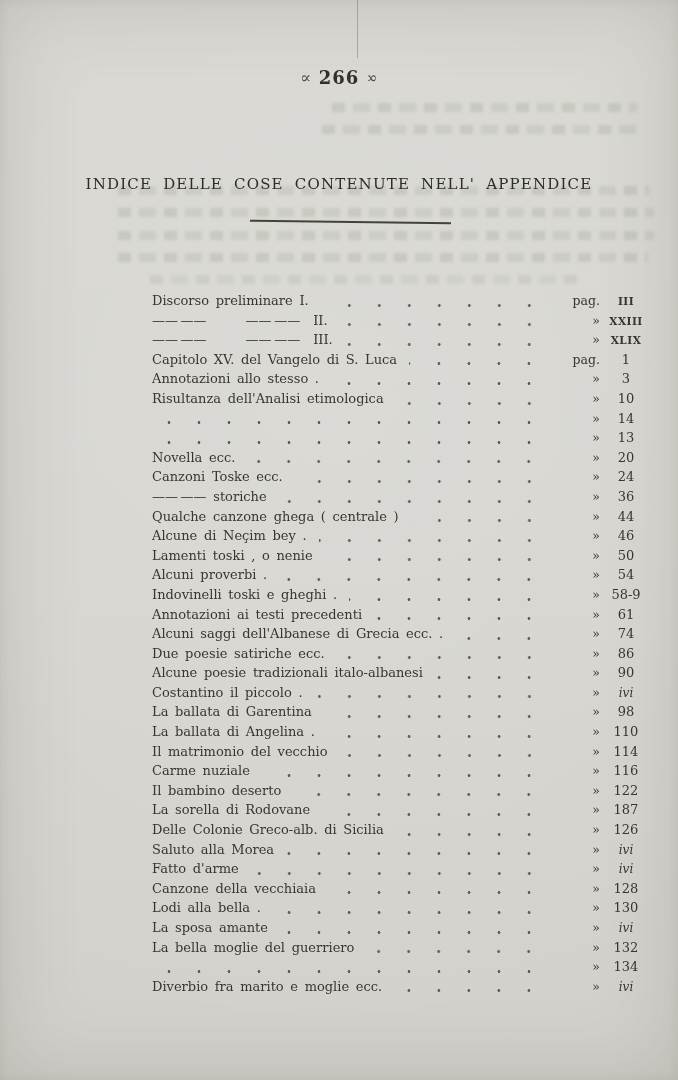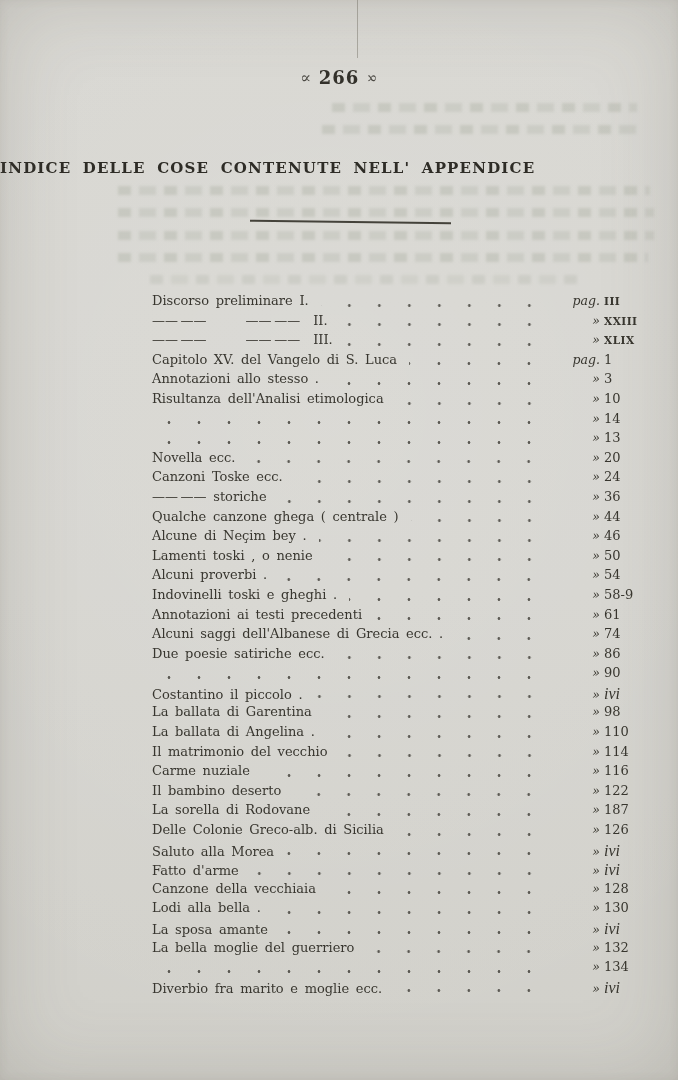--- a/index.html
+++ b/index.html
@@ -44,22 +44,22 @@
     letter-spacing:1px;color:#33312b;
   }
   .folio .orn{
     font-weight:normal;font-size:16px;opacity:.85;
     display:inline-block;position:relative;top:-1px;
   }
   .folio .orn.left{margin-right:7px;}
   .folio .orn.right{margin-left:7px;transform:scaleX(-1);}
 
   .page-title{
-    position:absolute;top:159px;left:0;right:0;margin:0;
-    font-size:15px;font-weight:bold;
+    position:absolute;top:159px;left:0;right:0;margin:16px;
+    text-align:center;font-size:15px;font-weight:normal;
     letter-spacing:1.2px;word-spacing:5px;color:#2e2c26;
   }
   .separator-rule{
     position:absolute;top:221px;left:250px;width:201px;height:2px;
     background:#44423a;transform:rotate(.7deg);border:none;margin:0;
   }
 
   .index-list{
     position:absolute;top:293px;left:104px;right:30px;margin-left:48px;
   }
@@ -68,24 +68,24 @@
     font-size:13px;word-spacing:2.5px;white-space:nowrap;
   }
   .t-pre,.t-post{white-space:pre;}
   .t-it{white-space:pre;}
   .leader{
     flex:1 1 auto;align-self:stretch;min-width:14px;margin:0 6px 0 12px;
     background-image:radial-gradient(circle, rgba(55,53,46,.78) 1.05px, rgba(55,53,46,0) 1.7px);
     background-size:30px 7px;background-repeat:repeat-x;
     background-position:right 2px bottom 4px;
   }
-  .ref{flex:none;width:48px;text-align:right;font-size:12.5px;padding-right:4px;font-style:italic;}
-  .pagenum{flex:none;width:44px;text-align:left;font-size:13px;}
+  .ref{flex:none;width:48px;text-align:right;font-size:12.5px;padding-right:4px;}
+  .pagenum{flex:none;width:44px;text-align:center;font-size:13px;}
   .pagenum.roman{font-size:10.5px;letter-spacing:.5px;font-weight:bold;}
-  .pagenum.ivi{font-style:italic;font-size:16px;font-family:Liberation Serif, serif;}
+  .pagenum.ivi{font-style:italic;font-size:12px;}
 </style>
 </head>
 <body>
 
 <div id="scan-page">
 
   <div class="fold-line"></div>
 
   <div class="ghost g1"></div>
   <div class="ghost g2"></div>
@@ -267,20 +267,21 @@
   <div class="row">
     <span class="t-pre">Due poesie satiriche ecc.</span>
         <span class="t-it"></span>
         <span class="t-post"></span>
     <span class="leader"></span>
     <span class="ref">»</span>
     <span class="pagenum">86</span>
   </div>
 
   <div class="row">
+    <span class="t-pre">Alcune poesie tradizionali italo-albanesi</span>
         <span class="t-it"></span>
         <span class="t-post"></span>
     <span class="leader"></span>
     <span class="ref">»</span>
     <span class="pagenum">90</span>
   </div>
 
   <div class="row">
     <span class="t-pre">Costantino il piccolo .</span>
         <span class="t-it"></span>

